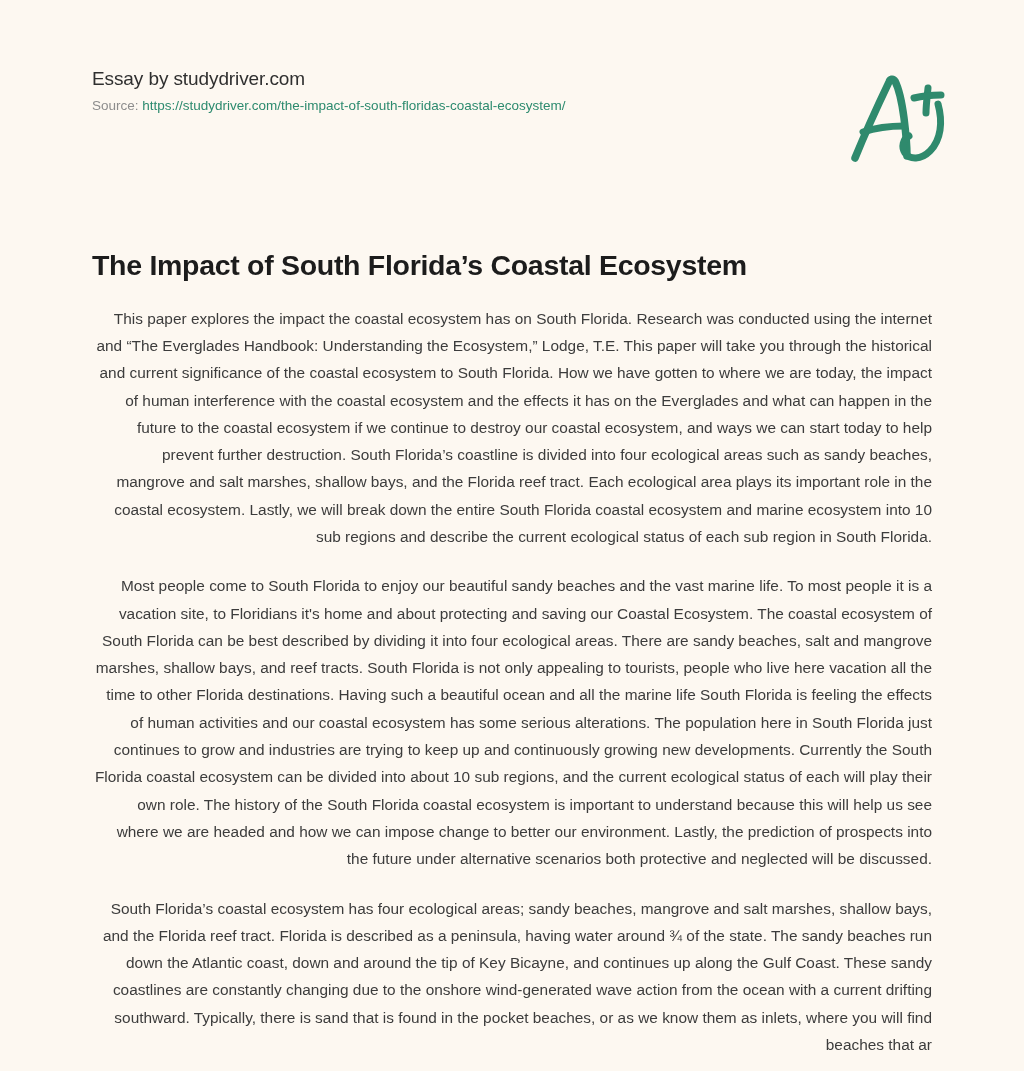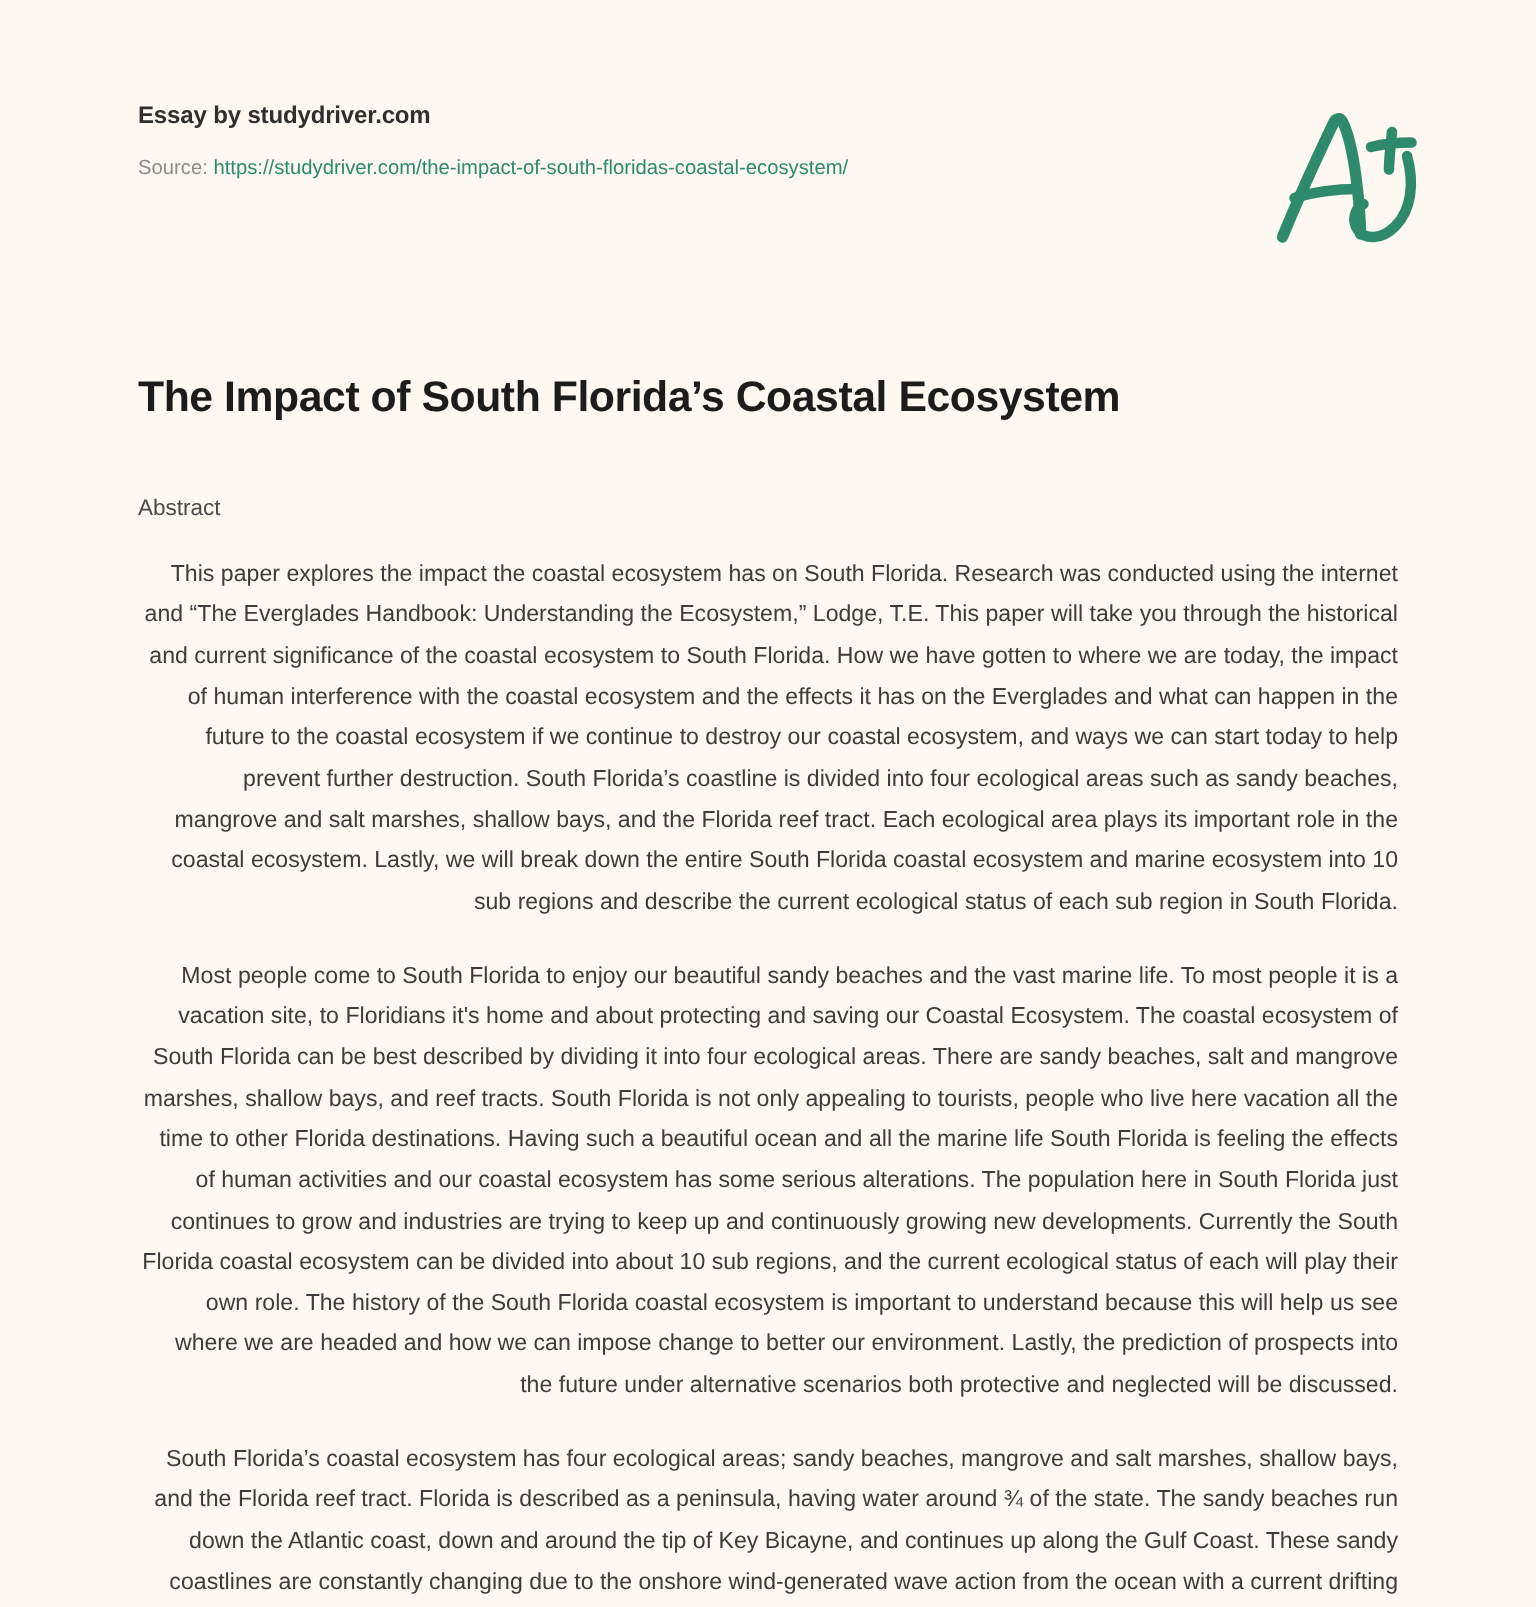--- a/index.html
+++ b/index.html
@@ -27,30 +27,30 @@
   }
 
   .masthead {
     position: absolute;
     left: 92px;
     top: 68px;
     width: 840px;
   }
 
   .brand-line {
-    font-size: 16px;
-    font-weight: bold;
+    font-size: 19px;
+    font-weight: normal;
     color: #2f2f2f;
     letter-spacing: -0.1px;
     line-height: 1.2;
     white-space: nowrap;
   }
 
   .source-line {
-    margin-top: 17px;
+    margin-top: 7px;
     font-size: 13.5px;
     line-height: 1.2;
     color: #8b8b8b;
     white-space: nowrap;
   }
   .source-label { color: #8d8d8d; }
   .source-url {
     color: #2c8a6e;
     text-decoration: none;
   }
@@ -128,21 +128,20 @@
 
         <path d="M72 28 C80 26 92 25 99 25" stroke-width="7"></path>
 
         <path d="M96 34 C101 52 99 70 88 81 C79 90 68 90 63 83 C59 77 61 69 67 66" stroke-width="7"></path>
       </g>
     </svg>
   </div>
 
   <div class="article">
     <h1 class="article-title">The Impact of South Florida’s Coastal Ecosystem</h1>
-    <div class="section-label">Abstract</div>
     <div class="body-copy">
       <p>This paper explores the impact the coastal ecosystem has on South Florida. Research was conducted using the internet and “The Everglades Handbook: Understanding the Ecosystem,” Lodge, T.E. This paper will take you through the historical and current significance of the coastal ecosystem to South Florida. How we have gotten to where we are today, the impact of human interference with the coastal ecosystem and the effects it has on the Everglades and what can happen in the future to the coastal ecosystem if we continue to destroy our coastal ecosystem, and ways we can start today to help prevent further destruction. South Florida’s coastline is divided into four ecological areas such as sandy beaches, mangrove and salt marshes, shallow bays, and the Florida reef tract. Each ecological area plays its important role in the coastal ecosystem. Lastly, we will break down the entire South Florida coastal ecosystem and marine ecosystem into 10 sub regions and describe the current ecological status of each sub region in South Florida.</p>
       <p>Most people come to South Florida to enjoy our beautiful sandy beaches and the vast marine life. To most people it is a vacation site, to Floridians it's home and about protecting and saving our Coastal Ecosystem. The coastal ecosystem of South Florida can be best described by dividing it into four ecological areas. There are sandy beaches, salt and mangrove marshes, shallow bays, and reef tracts. South Florida is not only appealing to tourists, people who live here vacation all the time to other Florida destinations. Having such a beautiful ocean and all the marine life South Florida is feeling the effects of human activities and our coastal ecosystem has some serious alterations. The population here in South Florida just continues to grow and industries are trying to keep up and continuously growing new developments. Currently the South Florida coastal ecosystem can be divided into about 10 sub regions, and the current ecological status of each will play their own role. The history of the South Florida coastal ecosystem is important to understand because this will help us see where we are headed and how we can impose change to better our environment. Lastly, the prediction of prospects into the future under alternative scenarios both protective and neglected will be discussed.</p>
       <p>South Florida’s coastal ecosystem has four ecological areas; sandy beaches, mangrove and salt marshes, shallow bays, and the Florida reef tract. Florida is described as a peninsula, having water around ¾ of the state. The sandy beaches run down the Atlantic coast, down and around the tip of Key Bicayne, and continues up along the Gulf Coast. These sandy coastlines are constantly changing due to the onshore wind-generated wave action from the ocean with a current drifting southward. Typically, there is sand that is found in the pocket beaches, or as we know them as inlets, where you will find beaches that ar</p>
     </div>
   </div>
 
 </div>
 
 </body></html>

